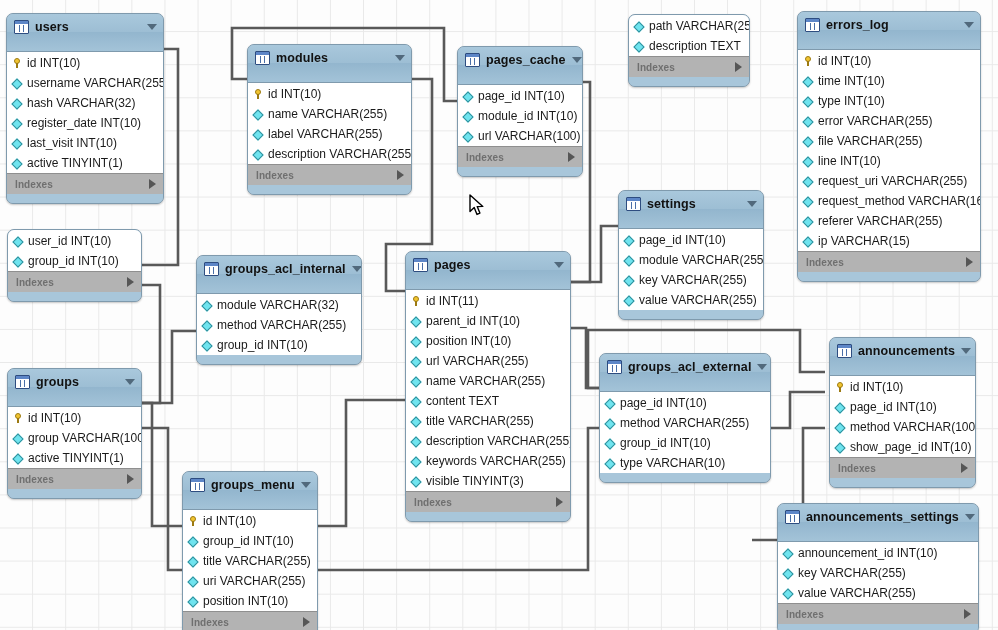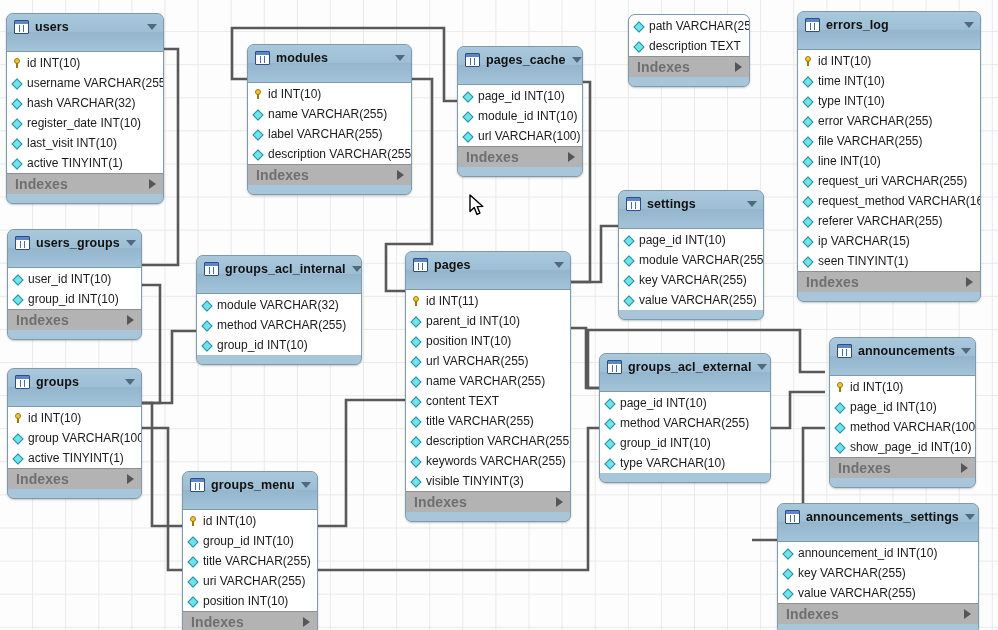--- a/index.html
+++ b/index.html
@@ -138,21 +138,21 @@
   .tbl-indexes {
     display: flex;
     align-items: center;
     height: 20px;
     padding: 0 7px 0 8px;
     background: #b3b3b3;
     border-top: 1px solid #8f8f8f;
   }
   .idx-label {
     flex: 1 1 auto;
-    font-size: 14px;
+    font-size: 10px;
     font-weight: bold;
     color: #6f6f6f;
     letter-spacing: 0.1px;
   }
   .idx-caret {
     flex: 0 0 auto;
     width: 0; height: 0;
     border-top: 5.5px solid transparent;
     border-bottom: 5.5px solid transparent;
     border-left: 7px solid #565656;
@@ -340,24 +340,20 @@
             <span class="col-text">request_method VARCHAR(16)</span>
           </div>
           <div class="col-row">
             <span class="ico ico-diamond"></span>
             <span class="col-text">referer VARCHAR(255)</span>
           </div>
           <div class="col-row">
             <span class="ico ico-diamond"></span>
             <span class="col-text">ip VARCHAR(15)</span>
           </div>
-          <div class="col-row">
-            <span class="ico ico-diamond"></span>
-            <span class="col-text">seen TINYINT(1)</span>
-          </div>
         </div>
         <div class="tbl-indexes">
           <span class="idx-label">Indexes</span>
           <span class="idx-caret"></span>
         </div>
         <div class="tbl-foot"></div>
       </div>
       <div class="table-box" style="left: 618px; top: 190px; width: 146px;">
         <div class="tbl-header">
           <span class="tbl-glyph"></span>
@@ -378,25 +374,20 @@
             <span class="col-text">key VARCHAR(255)</span>
           </div>
           <div class="col-row">
             <span class="ico ico-diamond"></span>
             <span class="col-text">value VARCHAR(255)</span>
           </div>
         </div>
         <div class="tbl-foot"></div>
       </div>
       <div class="table-box" style="left: 7px; top: 229px; width: 135px;">
-        <div class="tbl-header">
-          <span class="tbl-glyph"></span>
-          <span class="tbl-title">users_groups</span>
-          <span class="tbl-caret"></span>
-        </div>
         <div class="tbl-cols">
           <div class="col-row">
             <span class="ico ico-diamond"></span>
             <span class="col-text">user_id INT(10)</span>
           </div>
           <div class="col-row">
             <span class="ico ico-diamond"></span>
             <span class="col-text">group_id INT(10)</span>
           </div>
         </div>

